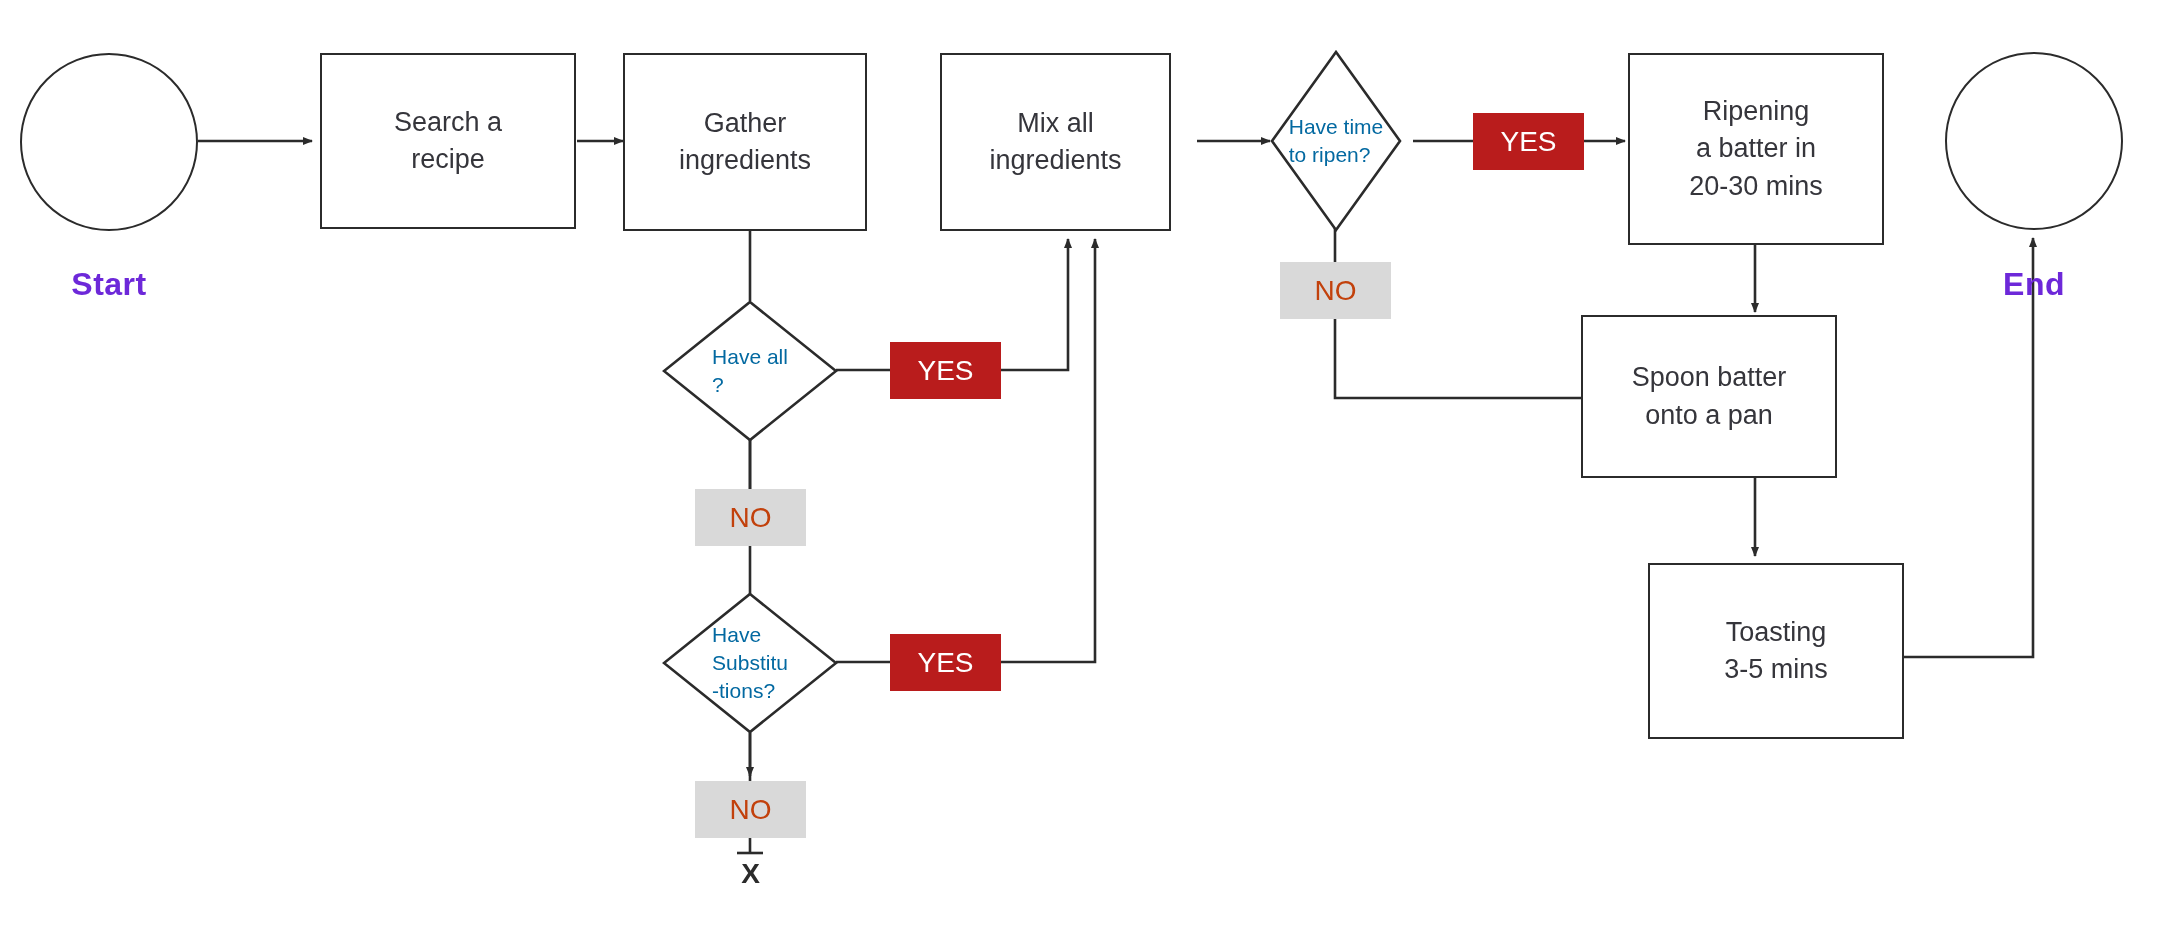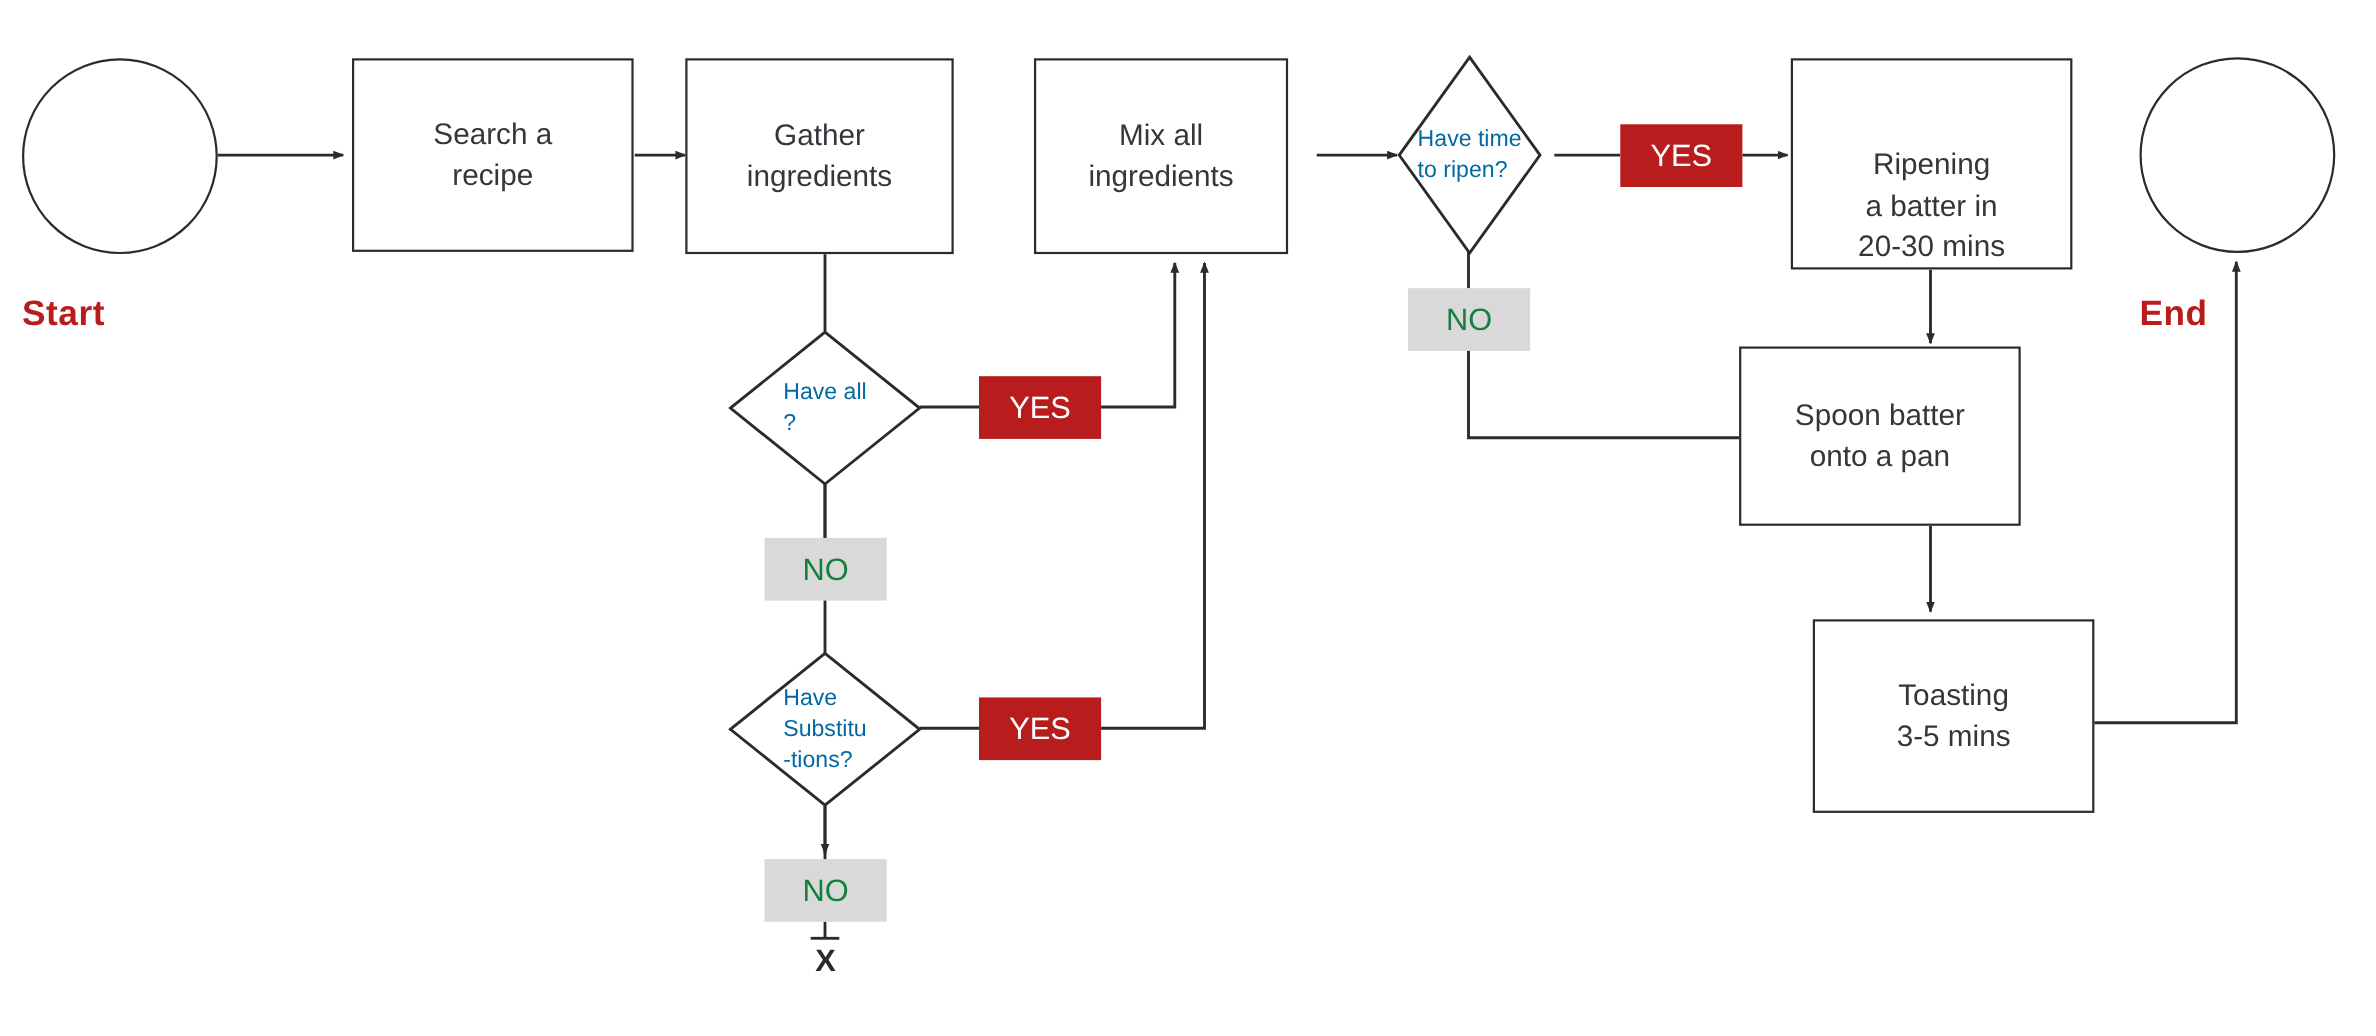--- a/index.html
+++ b/index.html
@@ -32,22 +32,22 @@
   }
   .terminator {
     border: 2px solid #2b2b2b;
     border-radius: 50%;
     background: #ffffff;
   }
   .term-label {
     position: absolute;
     font-size: 32px;
     font-weight: bold;
-    color: #b91c1c;
-    text-align: left;
+    color: #6d28d9;
+    text-align: center;
     letter-spacing: 0.5px;
   }
   .process {
     border: 2px solid #2b2b2b;
     background: #ffffff;
     display: flex;
     align-items: center;
     justify-content: center;
   }
   .process .text {
@@ -86,21 +86,21 @@
     justify-content: center;
     font-size: 28px;
     box-sizing: border-box;
   }
   .badge-yes {
     background: #b91c1c;
     color: #ffffff;
   }
   .badge-no {
     background: #d9d9d9;
-    color: #15803d;
+    color: #c2410c;
   }
   .stop-mark {
     position: absolute;
     font-size: 28px;
     font-weight: bold;
     color: #2b2b2b;
     text-align: center;
   }
 </style>
 </head>
@@ -168,21 +168,21 @@
   <div class="node process" style="left:623px; top:53px; width:244px; height:178px;">
     <span class="text">Gather
 ingredients</span>
   </div>
 
   <div class="node process" style="left:940px; top:53px; width:231px; height:178px;">
     <span class="text">Mix all
 ingredients</span>
   </div>
 
-  <div class="node process" style="left:1628px; top:53px; width:256px; height:192px;align-items:flex-end;">
+  <div class="node process" style="left:1628px; top:53px; width:256px; height:192px;">
     <span class="text">Ripening
 a batter in
 20-30 mins</span>
   </div>
 
   <div class="node process" style="left:1581px; top:315px; width:256px; height:163px;">
     <span class="text">Spoon batter
 onto a pan</span>
   </div>
 

